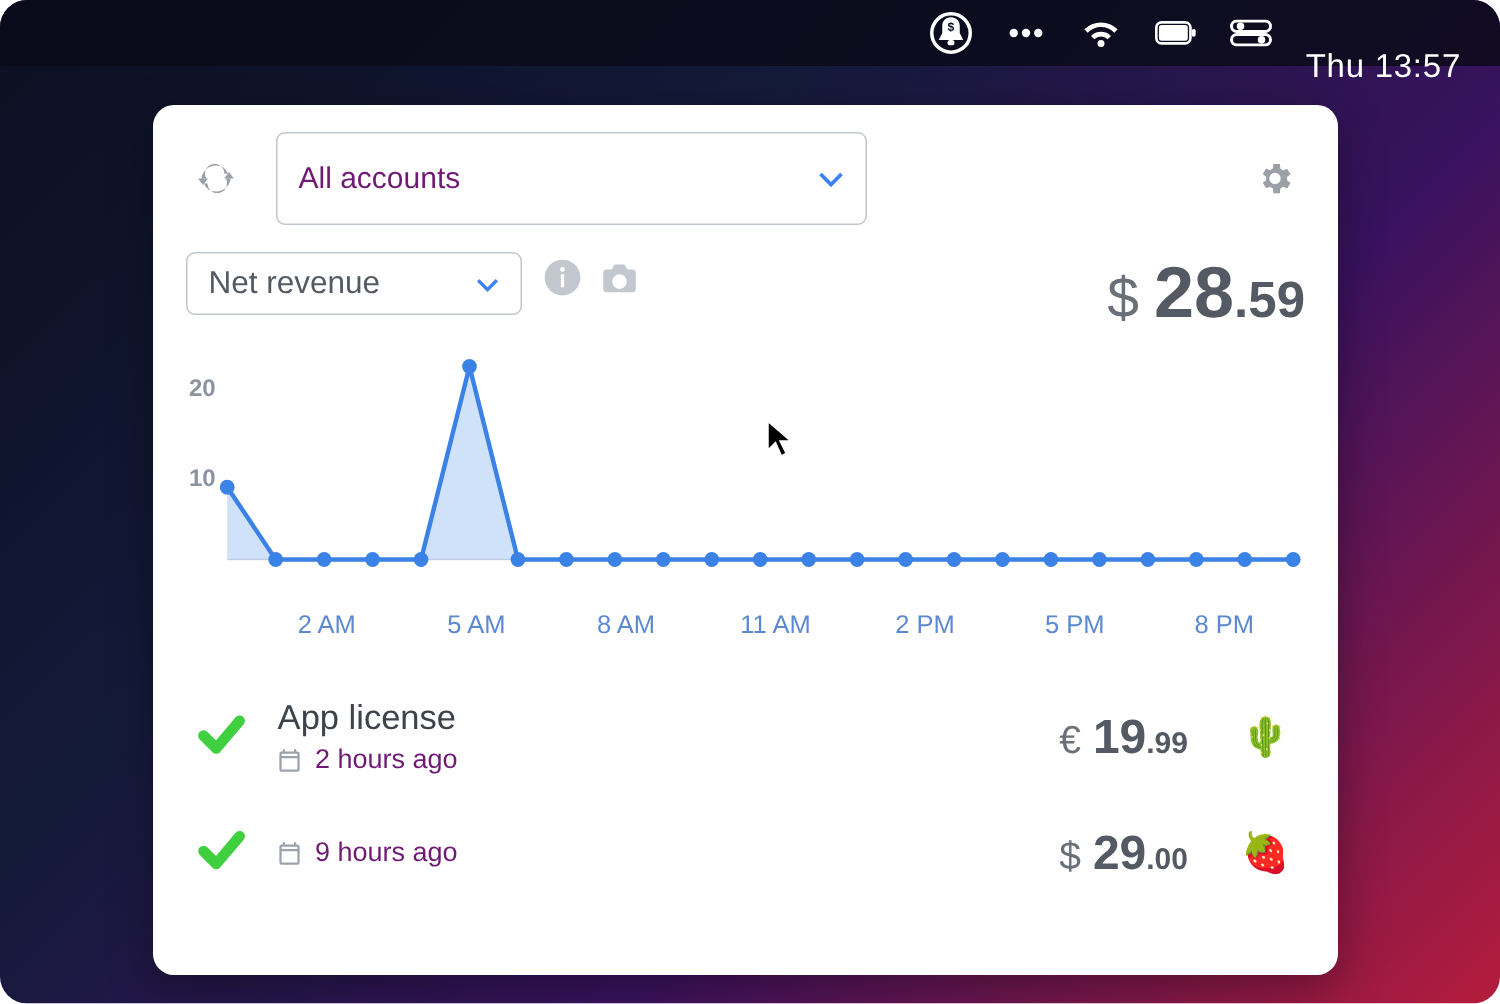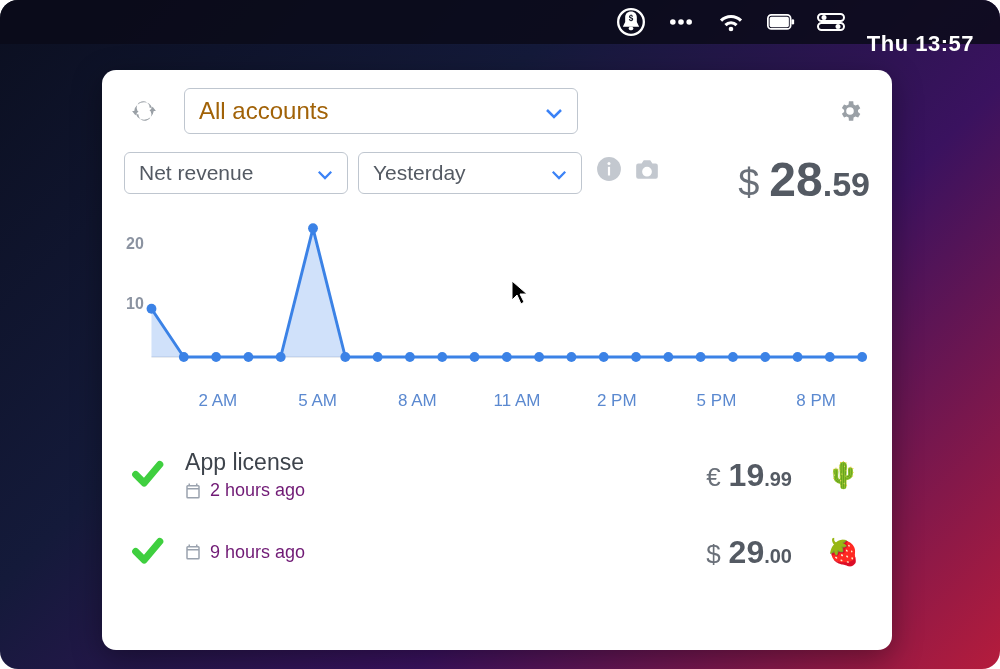--- a/index.html
+++ b/index.html
@@ -13,39 +13,39 @@
   
   .menubar {
     position: absolute; top: 0; left: 0; right: 0; height: 44px;
     display: flex; align-items: center; justify-content: flex-end;
     gap: 22px; padding: 0 26px;
     color: #fff;
     background: rgba(10,10,25,0.85);
   }
   .menubar .mb-icon { display:inline-flex; align-items:center; justify-content:center; width:28px; height:28px; }
   .menubar svg { fill: #fff; }
-  .menubar .clock { font-size: 22px; font-weight: 700; letter-spacing: 0.5px; margin-top: 44px; }
+  .menubar .clock { font-size: 22px; font-weight: 400; letter-spacing: 0.5px; margin-top: 44px; }
 
   
   .panel {
     position: absolute; left: 102px; top: 70px; width: 790px; height: 580px;
     background: #fff; border-radius: 14px;
     box-shadow: 0 8px 30px rgba(0,0,0,.35);
     padding: 18px 22px 0 22px;
     overflow: hidden;
   }
   .panel-header { display:flex; align-items:center; gap:20px; }
   .icon-btn { width:40px; height:40px; display:flex; align-items:center; justify-content:center; cursor:pointer; color:#9aa0a6; }
   .icon-btn svg { width:26px; height:26px; fill:#9aa0a6; }
   .spacer { flex:1; }
 
   .select {
-    height: 46px; border:1px solid #bfc6cf; border-radius:6px;
+    height: 62px; border:1px solid #bfc6cf; border-radius:6px;
     display:flex; align-items:center; padding:0 14px; gap:12px;
-    color:#a16207; font-size:24px; cursor:pointer; background:#fff;
+    color:#701a75; font-size:20px; cursor:pointer; background:#fff;
     position: relative;
   }
   .select.wide { width: 394px; margin: 0 auto; }
   .select .chev { margin-left:auto; }
   .select .chev svg, .chev-small svg { stroke:#3b82f6; fill:none; stroke-width:2.5; }
 
   .filters-row { display:flex; align-items:flex-start; margin-top:18px; gap:14px; }
   .filters-col { display:flex; gap:10px; }
   .select.small { height:42px; width:224px; font-size:21px; color:#545a63; }
   .filter-icons { display:flex; align-items:center; gap:12px; margin-top:4px; }
@@ -149,26 +149,20 @@
         <svg viewBox="0 0 24 24">
             <path d="M19.4 13a7.8 7.8 0 000-2l2.1-1.6-2-3.4-2.5 1a7.6 7.6 0 00-1.7-1L15 3h-4l-.3 2.9a7.6 7.6 0 00-1.7 1l-2.5-1-2 3.4L6.6 11a7.8 7.8 0 000 2l-2.1 1.6 2 3.4 2.5-1a7.6 7.6 0 001.7 1L11 21h4l.3-2.9a7.6 7.6 0 001.7-1l2.5 1 2-3.4zM12 15.5A3.5 3.5 0 1115.5 12 3.5 3.5 0 0112 15.5z"></path>
           </svg>
       </span>
     </div>
 
     <div class="filters-row">
       <div class="filters-col">
         <div class="select small">
           <span>Net revenue</span>
-          <span class="chev chev-small"><svg width="16" height="11" viewBox="0 0 18 12">
-                <polyline points="2,3 9,10 16,3"></polyline>
-              </svg></span>
-        </div>
-        <div class="select small">
-          <span>Yesterday</span>
           <span class="chev chev-small"><svg width="16" height="11" viewBox="0 0 18 12">
                 <polyline points="2,3 9,10 16,3"></polyline>
               </svg></span>
         </div>
       </div>
       <div class="filter-icons">
         <span class="ghost"><svg viewBox="0 0 24 24">
               <circle cx="12" cy="12" r="11"></circle>
               <rect x="11" y="10" width="2" height="8" fill="#fff"></rect>
               <circle cx="12" cy="7" r="1.4" fill="#fff"></circle>

